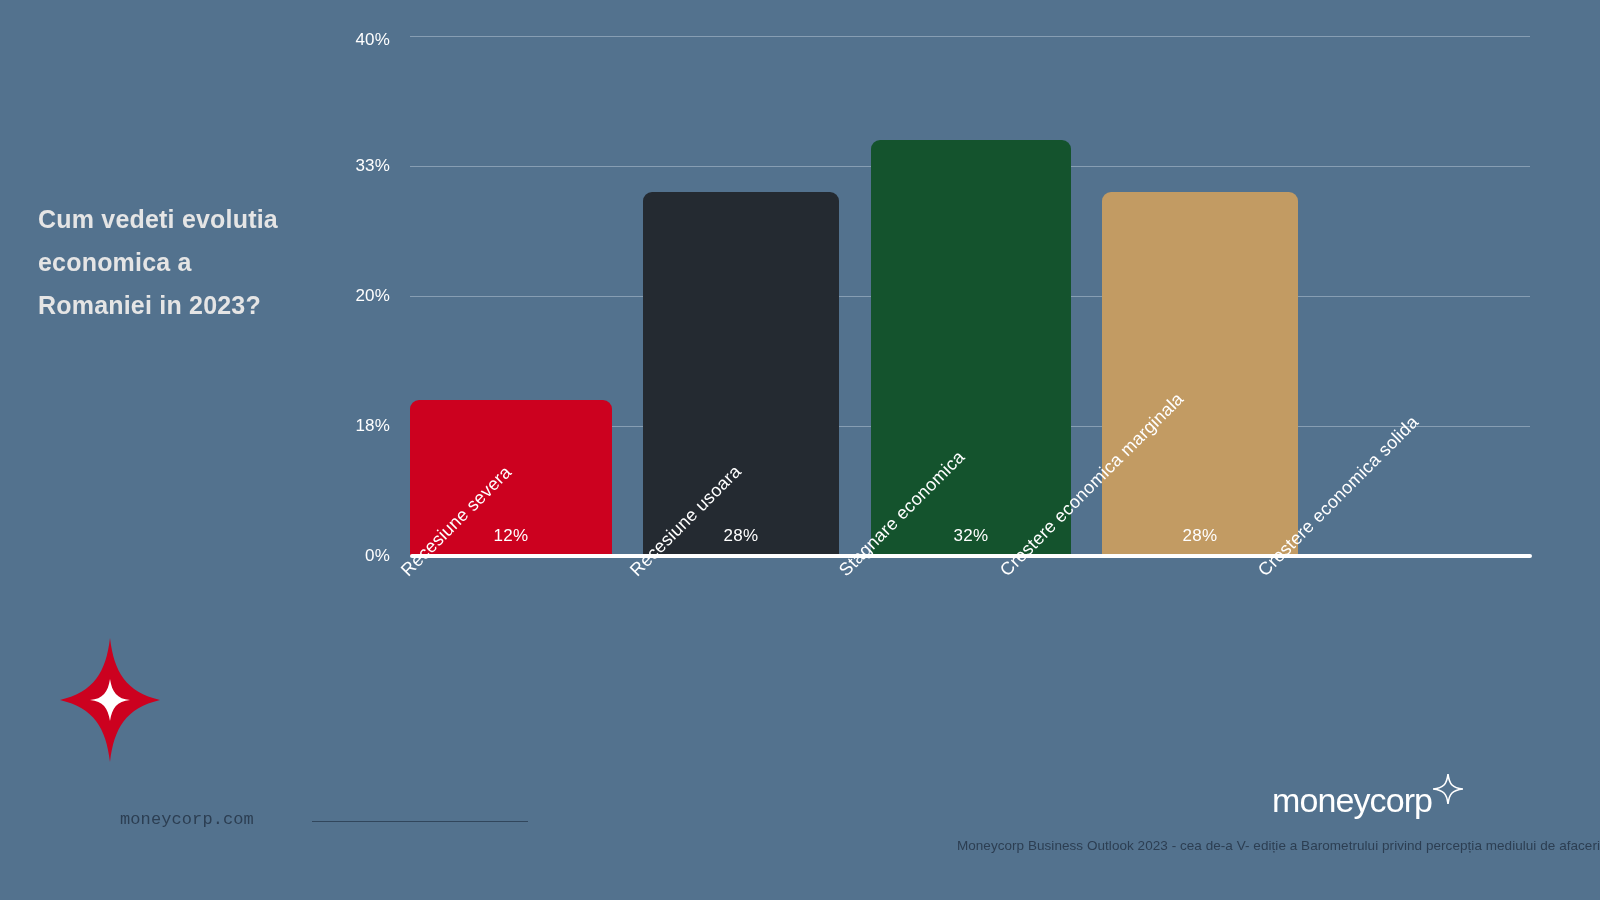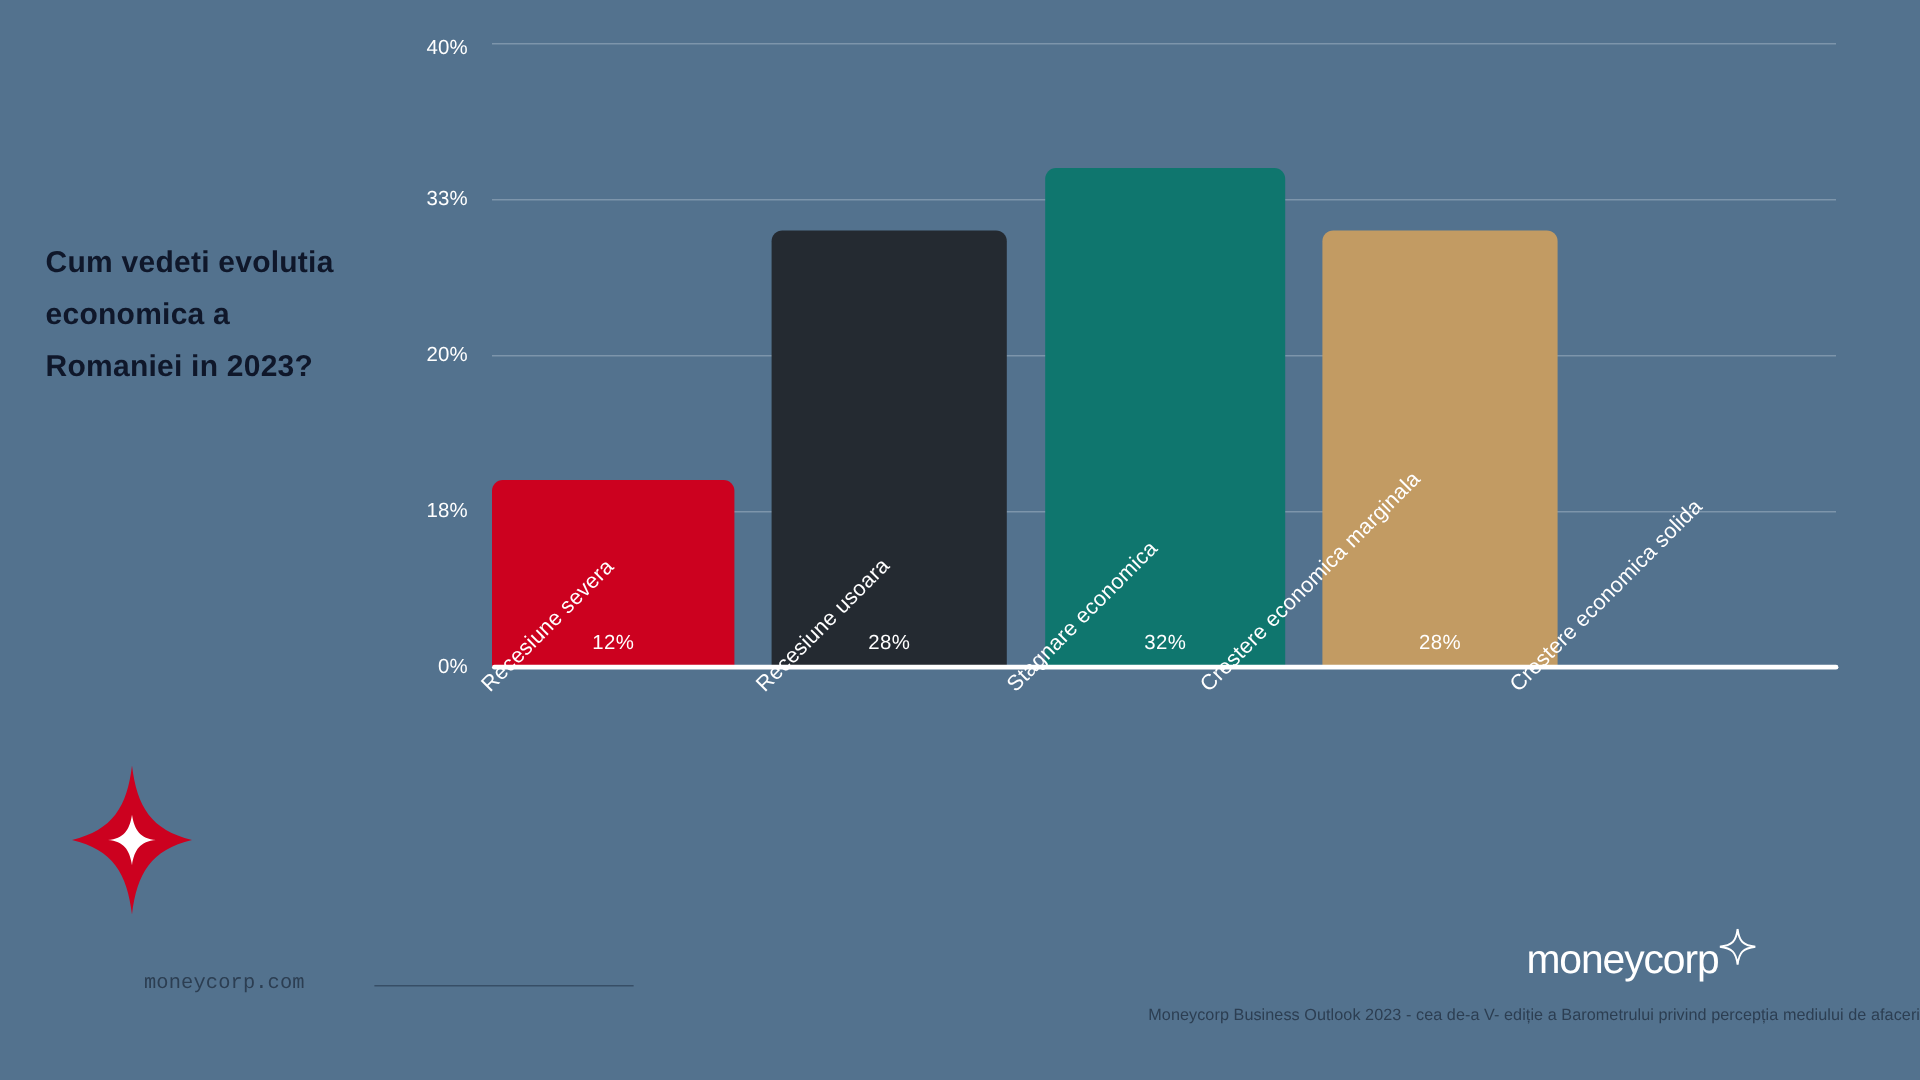--- a/index.html
+++ b/index.html
@@ -18,21 +18,21 @@
 
   
   #question-title {
     position: absolute;
     left: 38px;
     top: 198px;
     width: 260px;
     font-size: 25px;
     font-weight: bold;
     line-height: 1.72;
-    color: #0f172a;
+    color: #e5e5e5;
     letter-spacing: 0.2px;
   }
 
   #brand-star {
     position: absolute;
     left: 60px;
     top: 638px;
     width: 100px;
     height: 124px;
   }
@@ -183,21 +183,21 @@
   <div class="ytick" style="top:556px;">0%</div>
 
   <div class="bar" style="left:410px; width:202px; height:156px; background:#cc011f; bottom:344px;">
     <span class="bar-value">12%</span>
   </div>
 
   <div class="bar" style="left:643px; width:196px; height:364px; background:#242a31; bottom:344px;">
     <span class="bar-value">28%</span>
   </div>
 
-  <div class="bar" style="left:871px; width:200px; height:416px; background:#0f766e; bottom:344px;">
+  <div class="bar" style="left:871px; width:200px; height:416px; background:#14532d; bottom:344px;">
     <span class="bar-value">32%</span>
   </div>
 
   <div class="bar" style="left:1102px; width:196px; height:364px; background:#c29b63; bottom:344px;">
     <span class="bar-value">28%</span>
   </div>
 
   <div class="bar" style="left:1330px; width:200px; height:0px; background:#53728e; bottom:344px;">
     <span class="bar-value"></span>
   </div>

